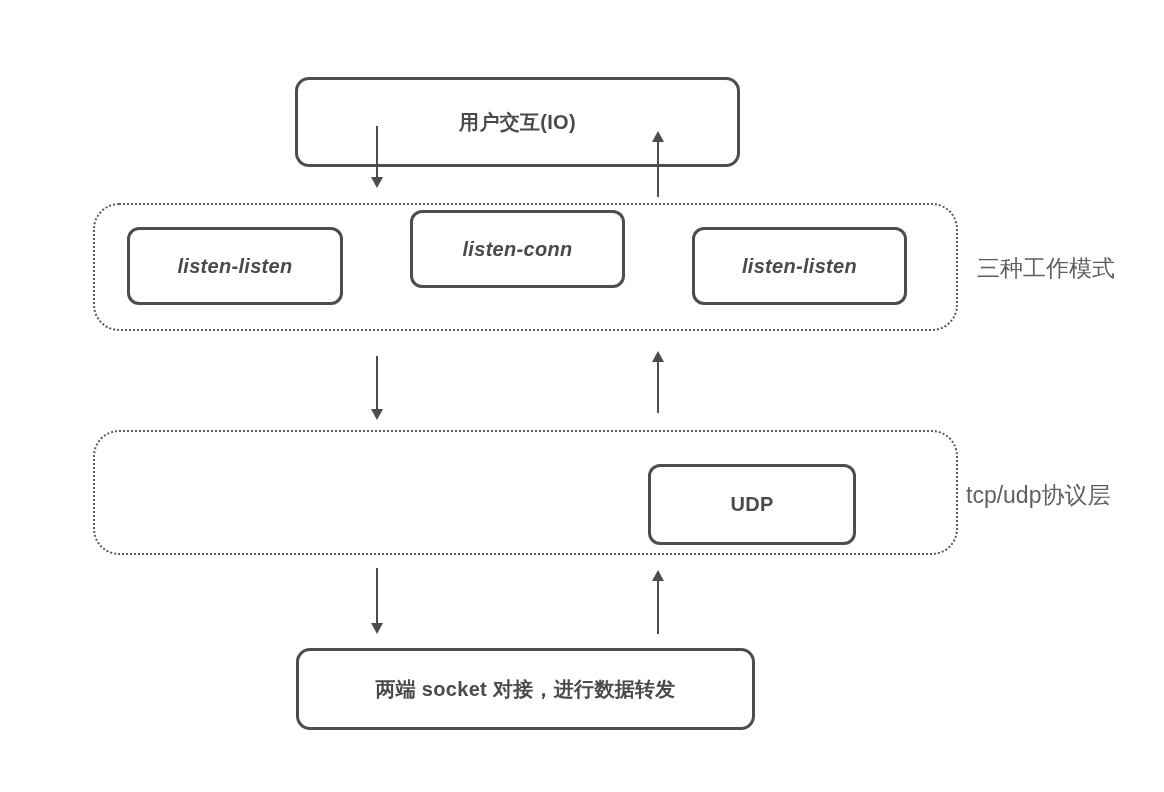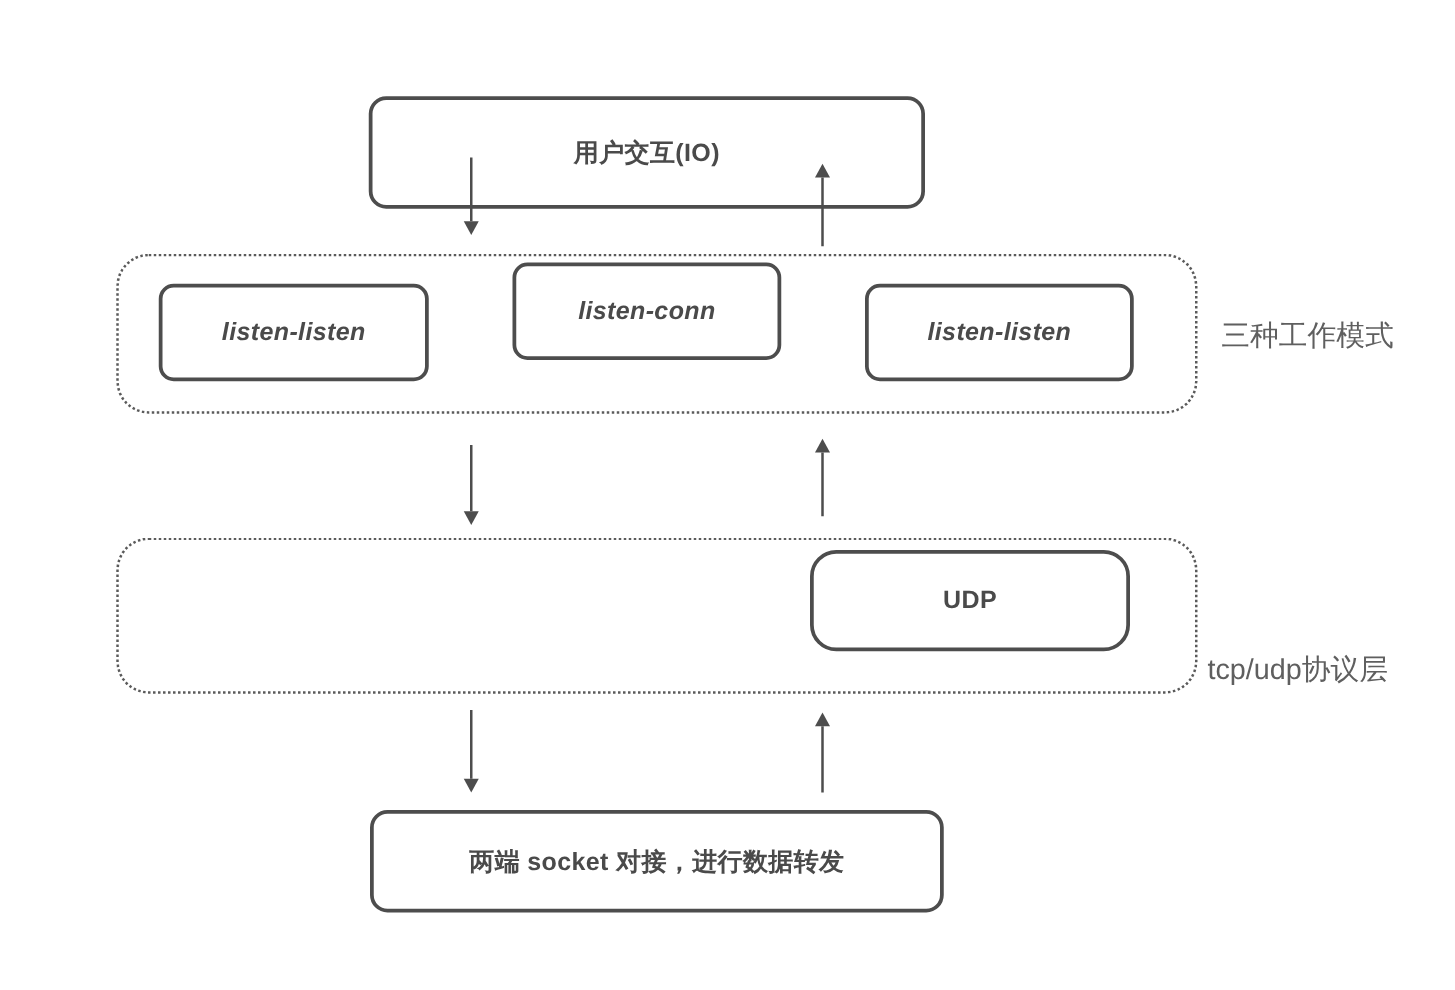--- a/index.html
+++ b/index.html
@@ -90,25 +90,25 @@
   <div class="arrow down" style="left:371px; top:356px; height:64px;">
     <span class="shaft"></span>
     <span class="head"></span>
   </div>
   <div class="arrow up" style="left:652px; top:351px; height:62px;">
     <span class="head"></span>
     <span class="shaft"></span>
   </div>
 
   <div class="group" style="left:93px; top:430px; width:865px; height:125px;">
-    <div class="node small" style="left:553px; top:8px; width:256px; height:81px;border-radius:21px;">
+    <div class="node small" style="left:553px; top:32px; width:208px; height:81px;">
       <span>UDP</span>
     </div>
   </div>
-  <div class="side-label" style="left:966px; top:480px;margin-top:40px;">tcp/udp协议层</div>
+  <div class="side-label" style="left:966px; top:480px;">tcp/udp协议层</div>
 
   <div class="arrow down" style="left:371px; top:568px; height:66px;">
     <span class="shaft"></span>
     <span class="head"></span>
   </div>
   <div class="arrow up" style="left:652px; top:570px; height:64px;">
     <span class="head"></span>
     <span class="shaft"></span>
   </div>
 

